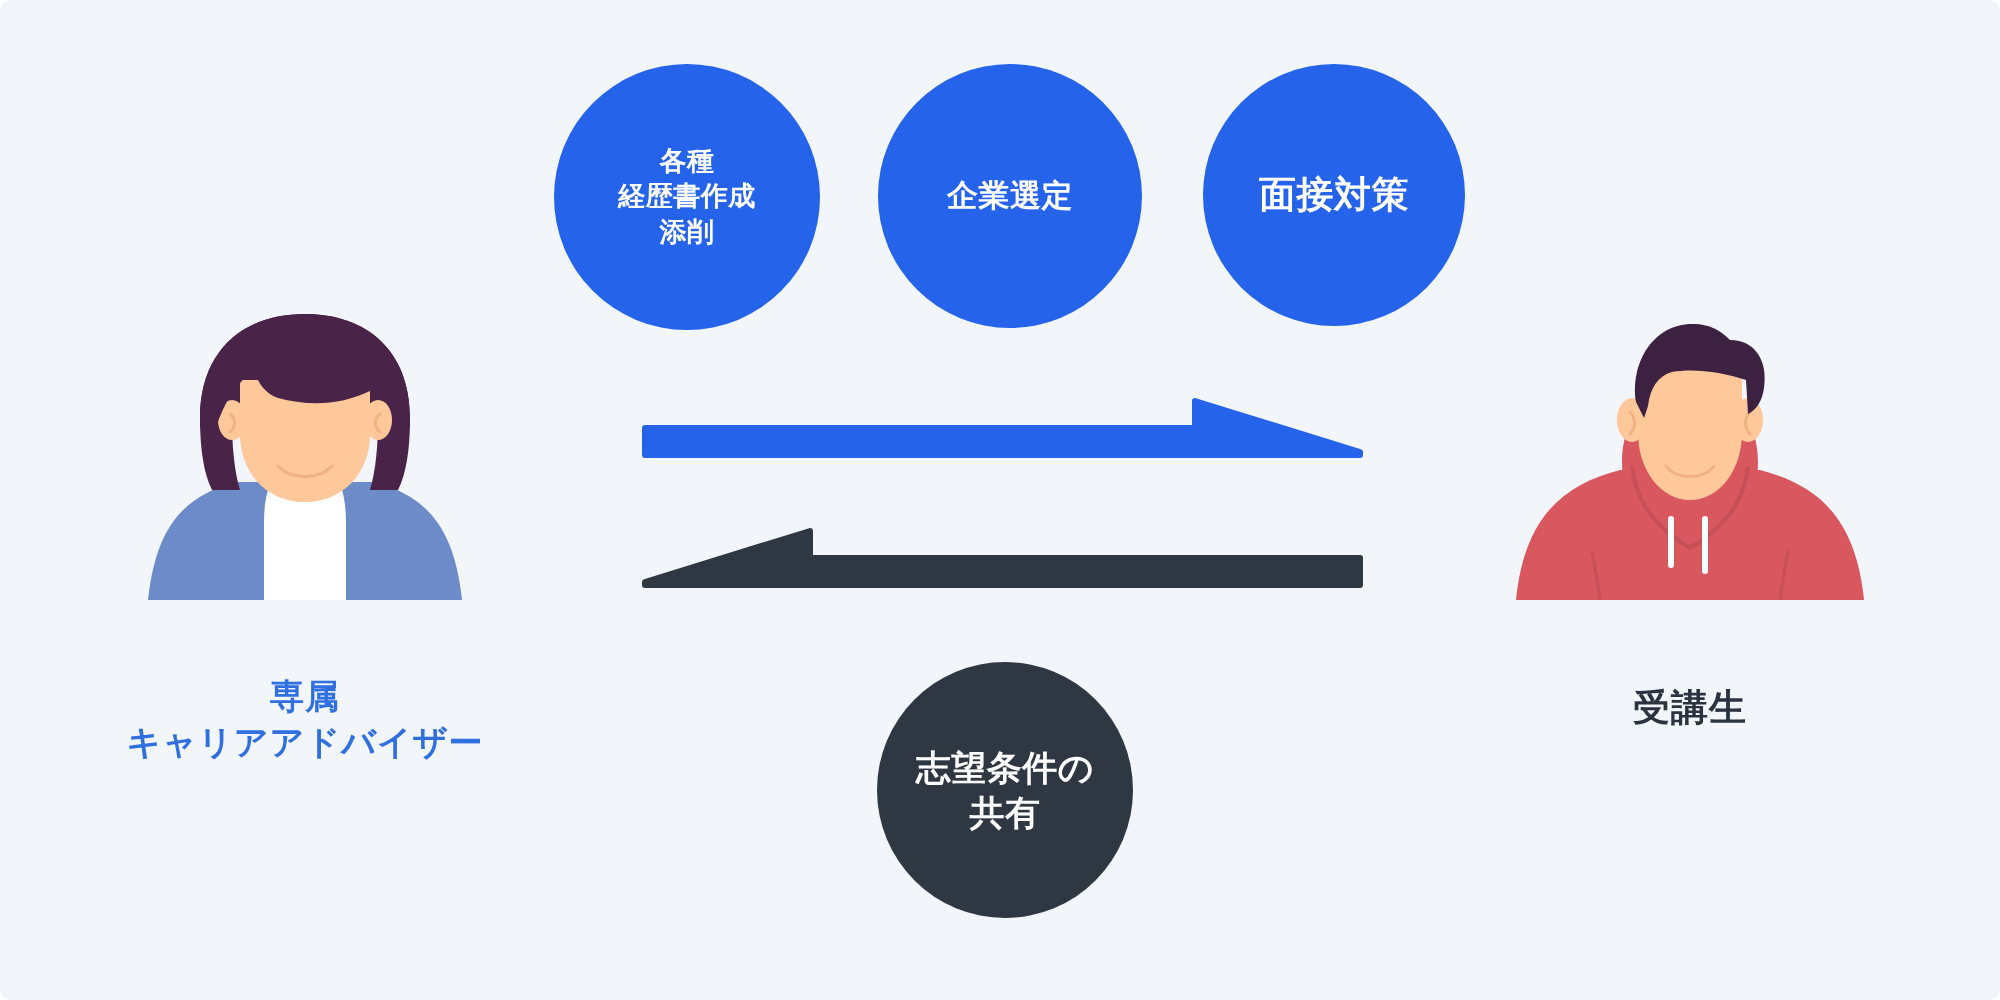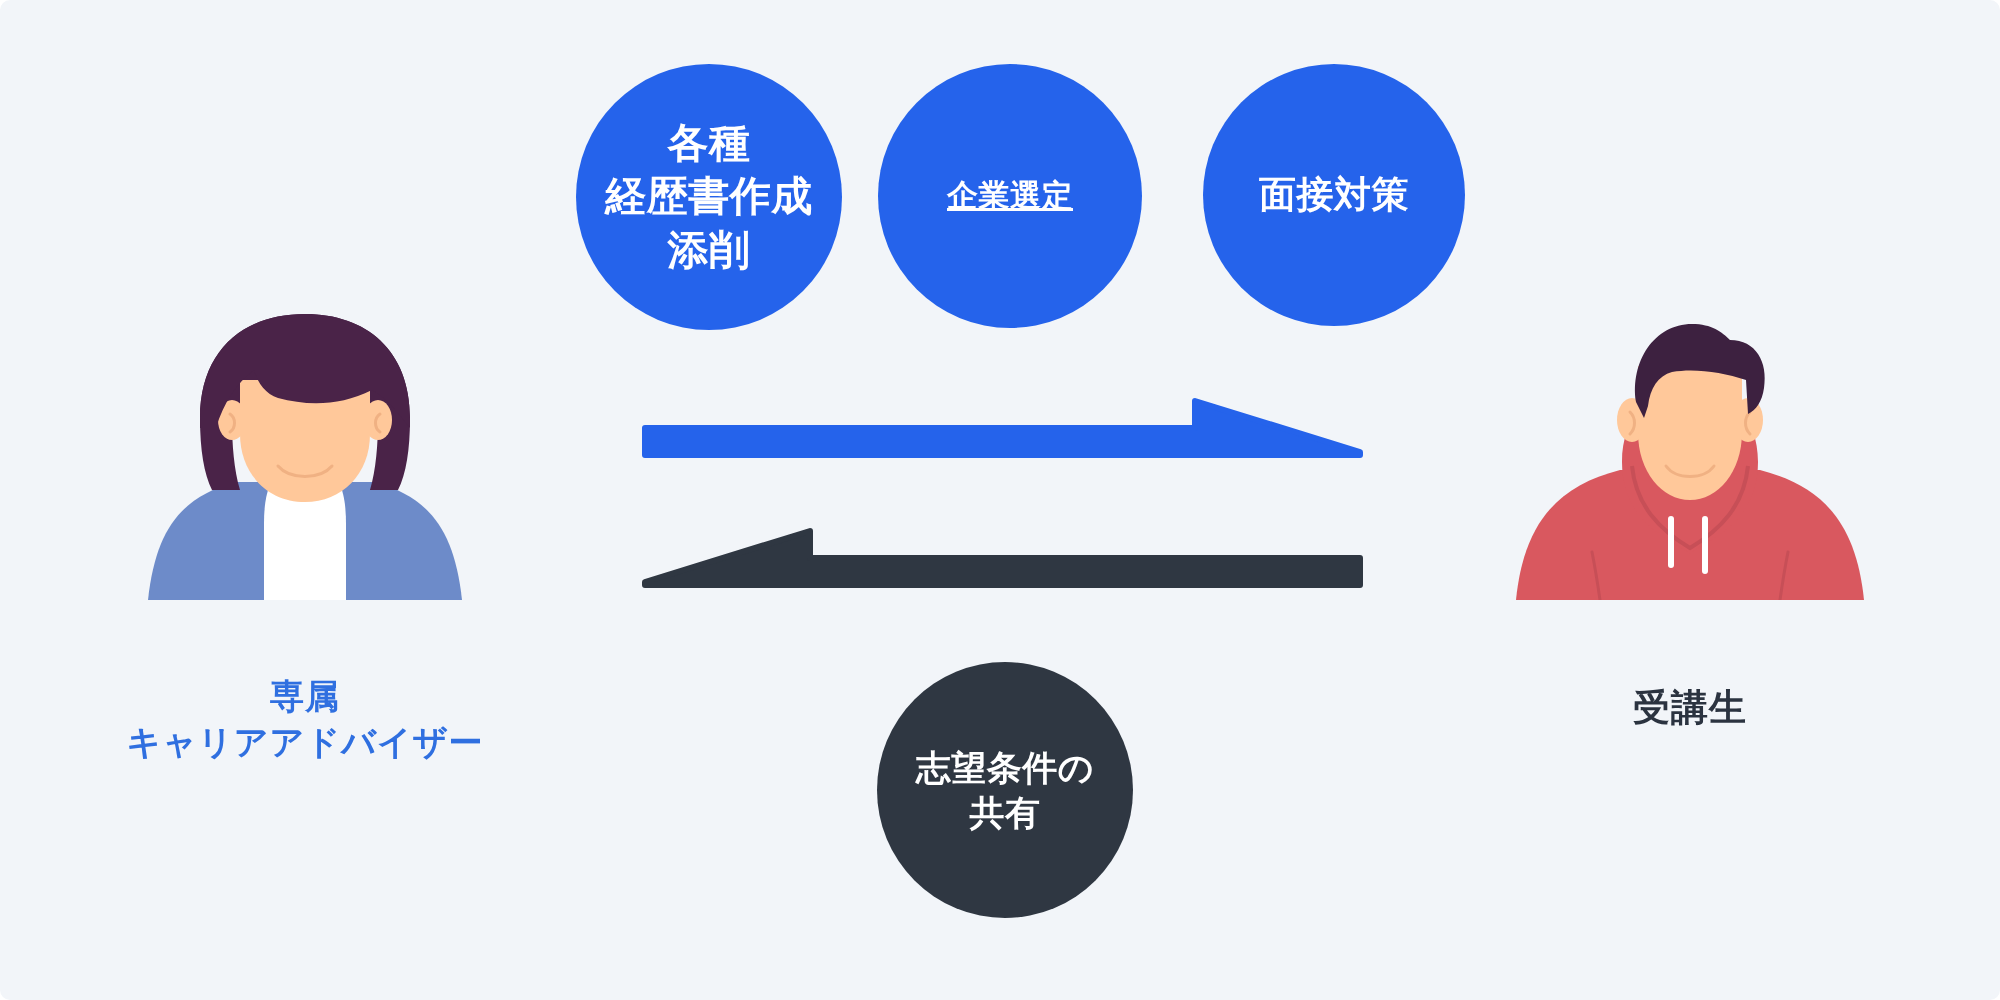--- a/index.html
+++ b/index.html
@@ -31,22 +31,22 @@
     color: #ffffff;
     font-weight: 700;
     line-height: 1.30;
     letter-spacing: 0.5px;
     white-space: pre-line;
     user-select: none;
   }
   .bubble.blue  { background: #2563eb; }
   .bubble.dark  { background: #2f3742; }
 
-  #bubble-resume   { left: 576px; top: 64px;  width: 266px; height: 266px; font-size: 41px; }
-  #bubble-company  { left: 878px; top: 64px;  width: 264px; height: 264px; font-size: 31px; text-decoration: underline; }
+  #bubble-resume   { left: 554px; top: 64px;  width: 266px; height: 266px; font-size: 27px; }
+  #bubble-company  { left: 878px; top: 64px;  width: 264px; height: 264px; font-size: 31px; }
   #bubble-interview{ left: 1203px;top: 64px;  width: 262px; height: 262px; font-size: 37px; }
   #bubble-share    { left: 877px; top: 662px; width: 256px; height: 256px; font-size: 35px; }
 
   
   .arrow-svg { position: absolute; overflow: visible; }
   #arrow-right-svg { left: 640px; top: 398px; width: 725px; height: 66px; }
   #arrow-left-svg  { left: 640px; top: 528px; width: 725px; height: 66px; }
 
   
   .avatar { position: absolute; }

